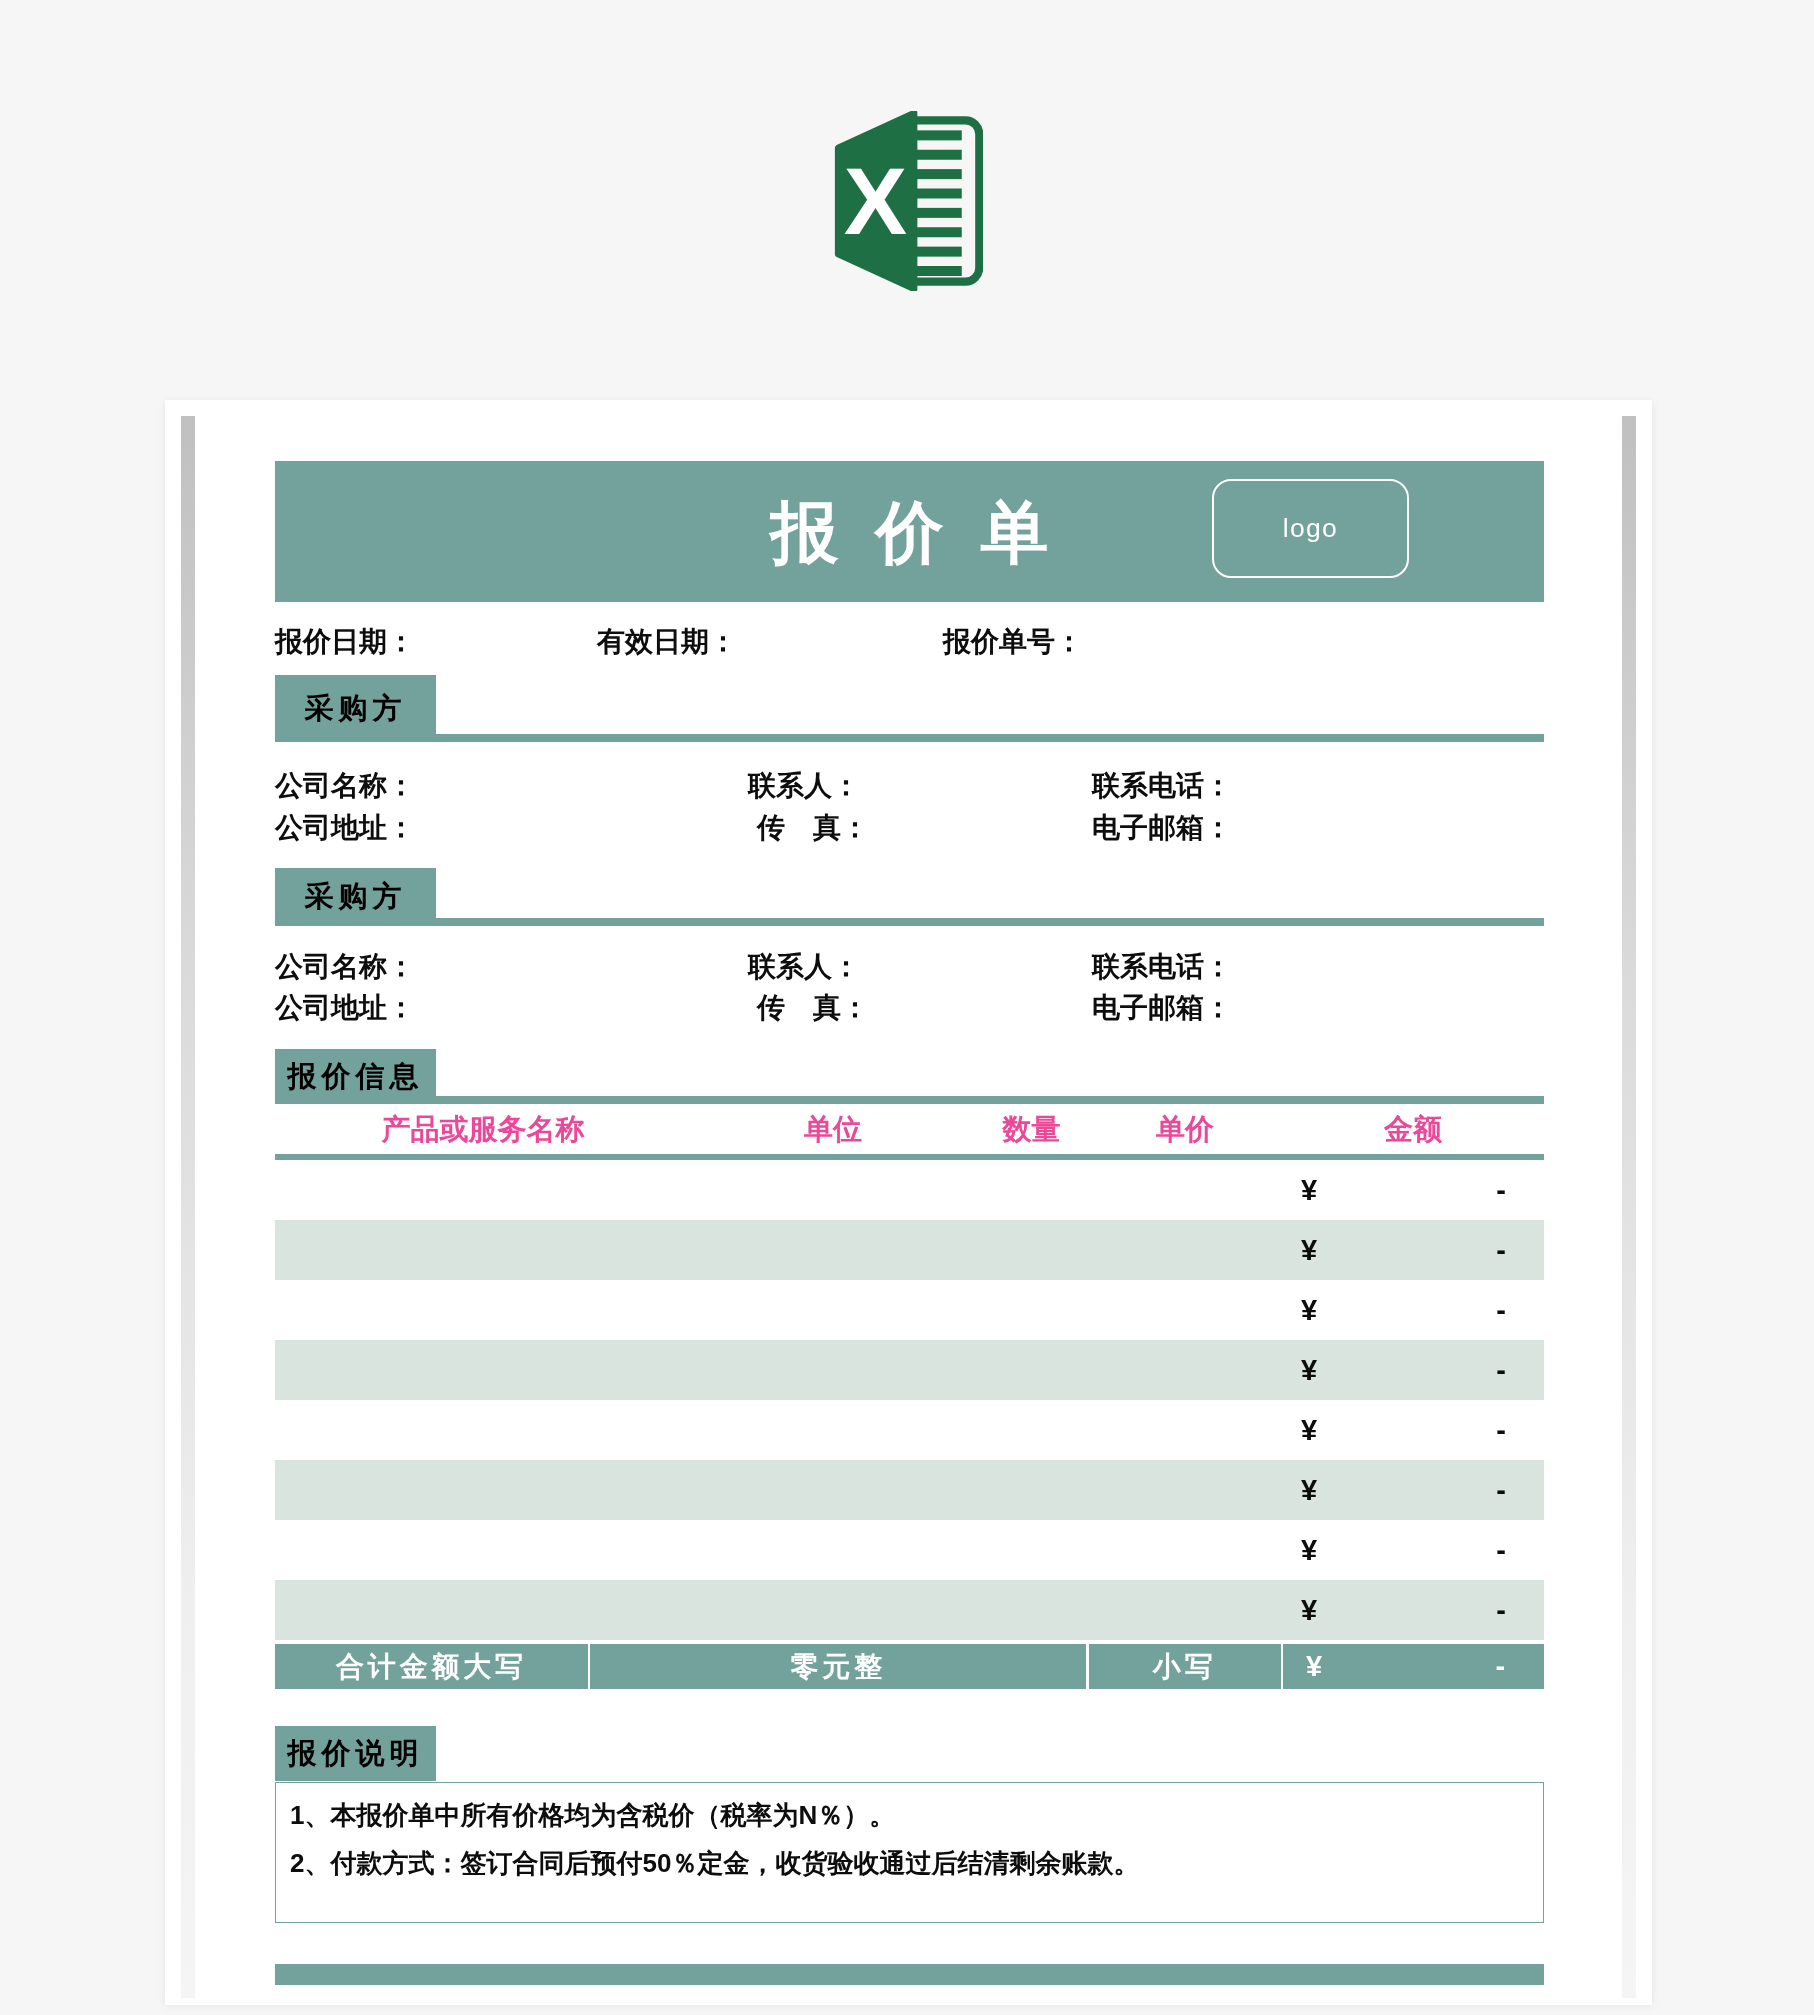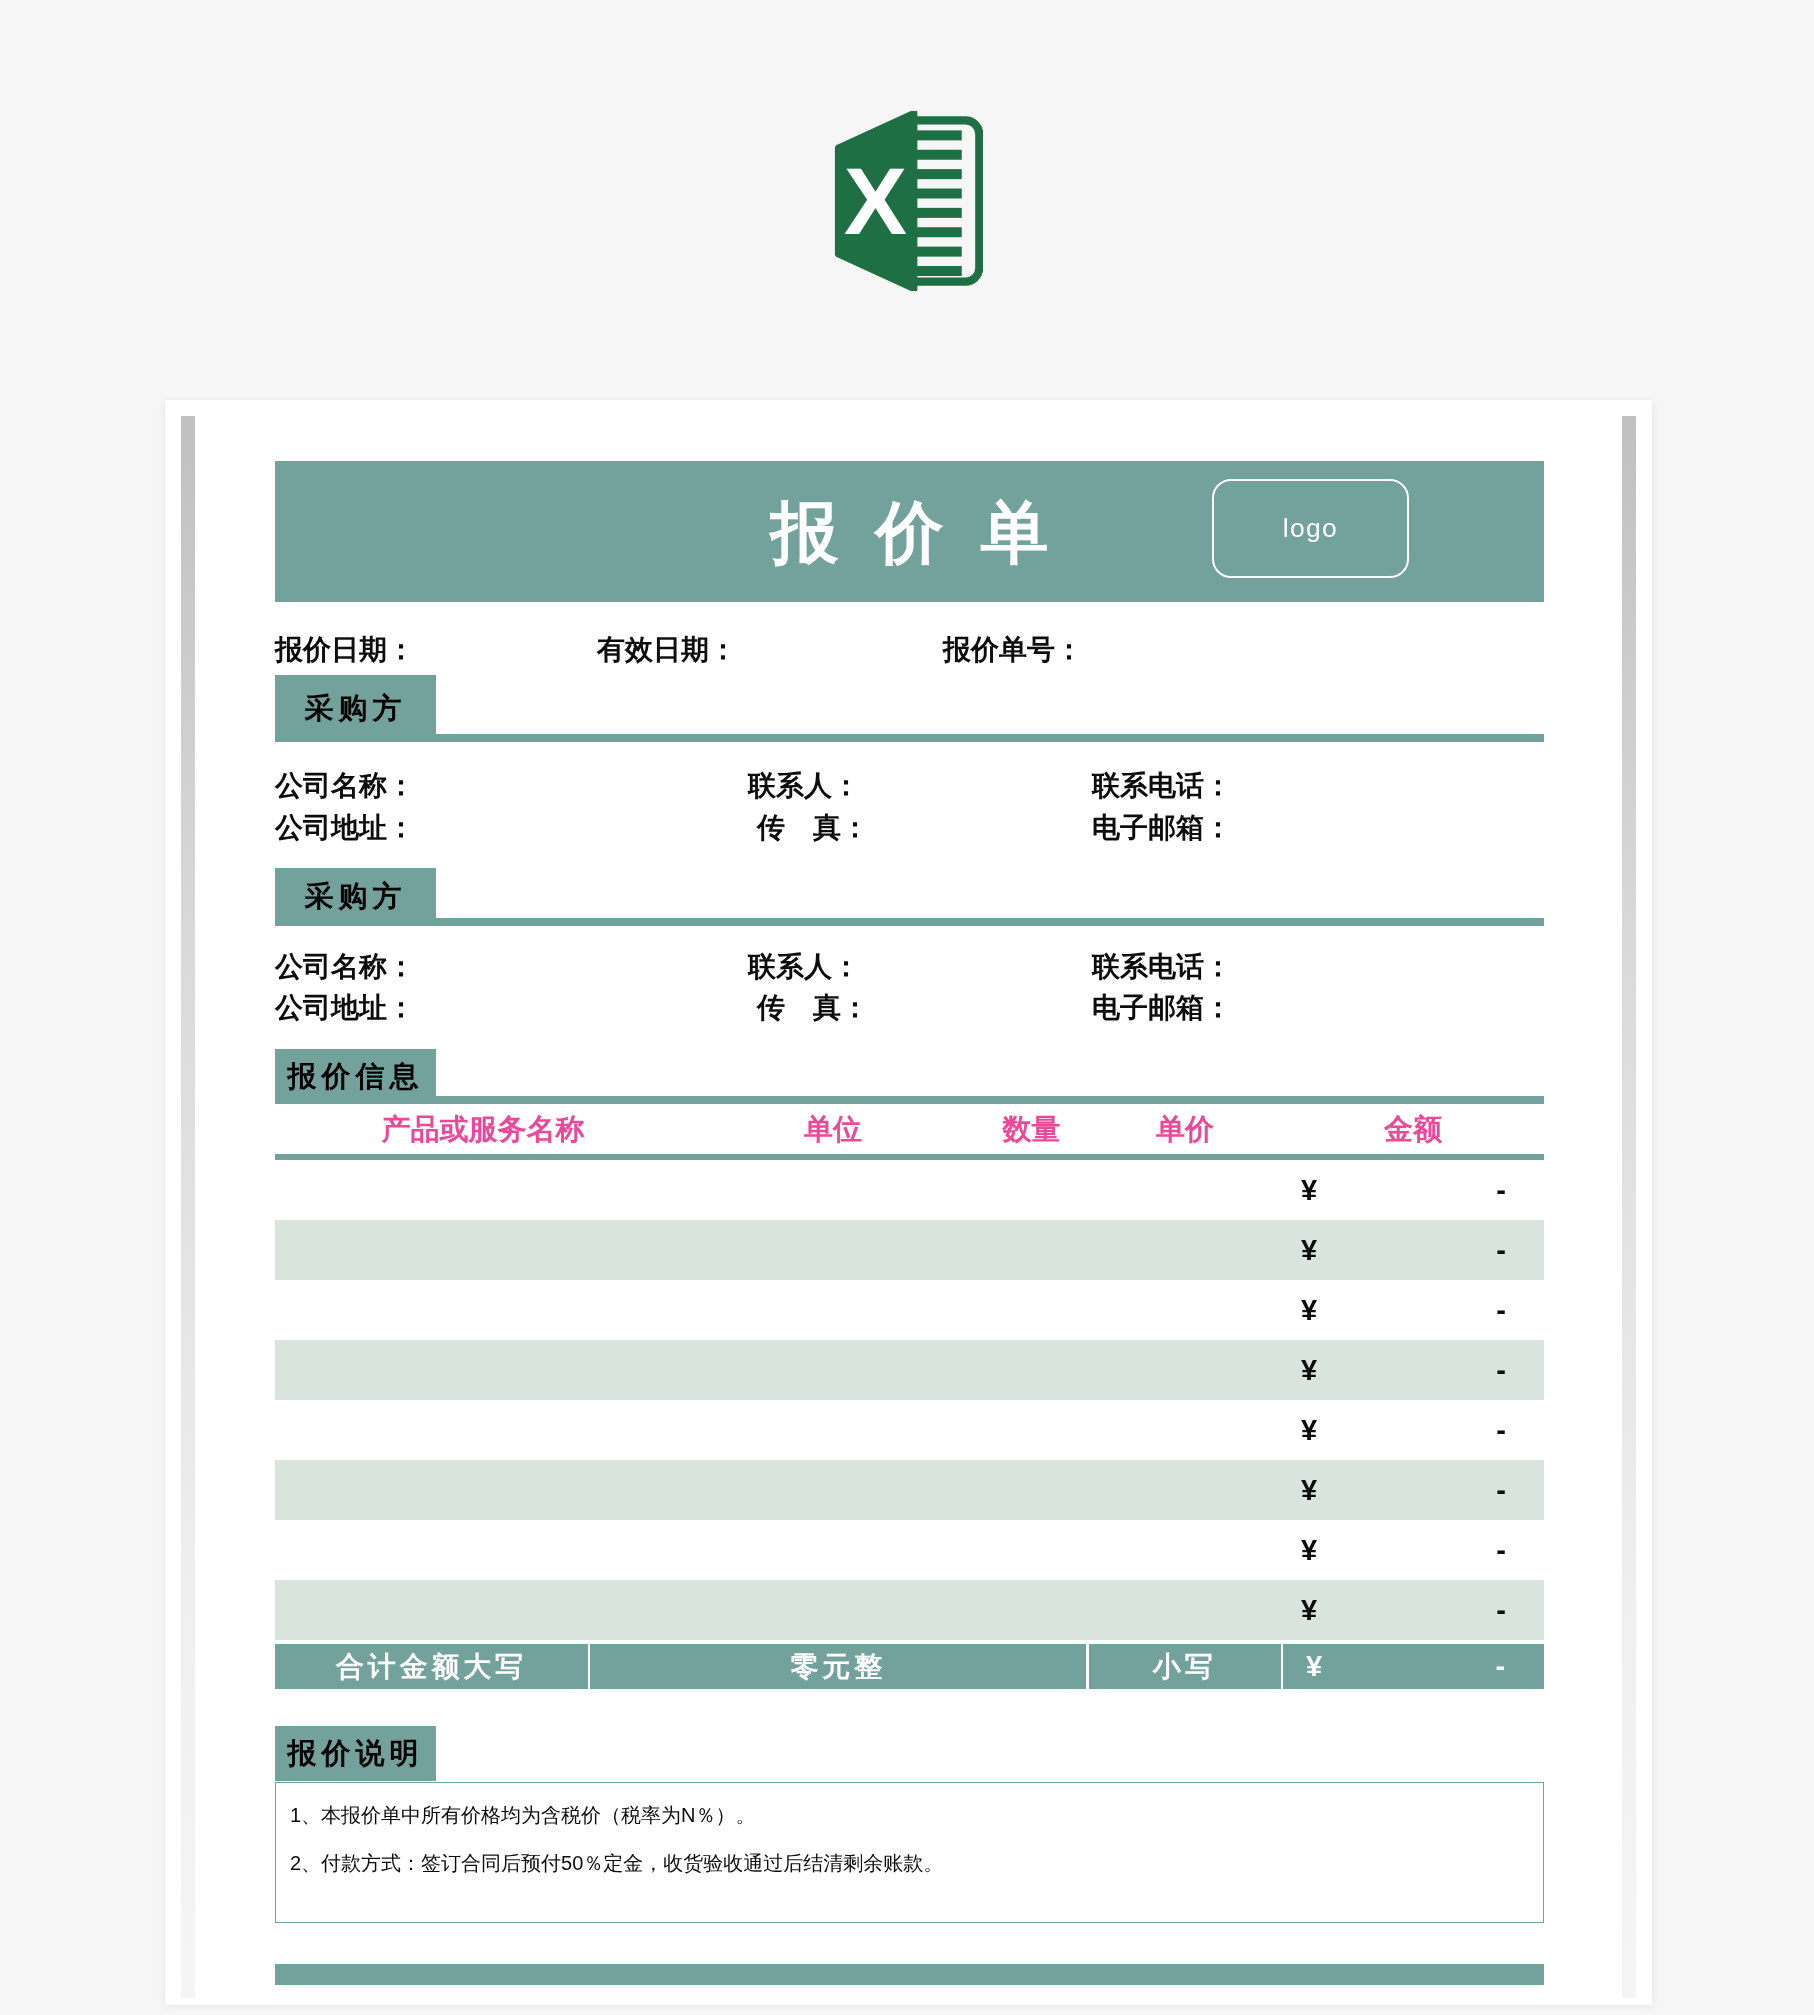--- a/index.html
+++ b/index.html
@@ -54,21 +54,21 @@
   .tcell{background:#73a19b;color:#ffffff;display:flex;align-items:center;justify-content:center;
          font-size:28px;font-weight:700;letter-spacing:3.8px;height:45px;}
   .t1{width:313px}.t2{width:496px}.t3{width:192px}
   .t4{width:261px;position:relative;}
   .t4 .cur{left:23px;line-height:45px;color:#ffffff;}
   .t4 .amt{right:35px;line-height:45px;color:#ffffff;}
 
   
   .notes-box{position:absolute;left:110px;top:1382px;width:1269px;height:141px;box-sizing:border-box;
              border:1.9px solid #73a19b;background:#ffffff;padding:7.6px 14px;}
-  .note-line{font-size:20px;font-weight:400;color:#0d0d0d;line-height:48px;white-space:nowrap;}
+  .note-line{font-size:26px;font-weight:700;color:#0d0d0d;line-height:48px;white-space:nowrap;}
 
   
   .bottom-bar{position:absolute;left:110px;top:1564px;width:1269px;height:21px;background:#73a19b;}
 </style>
 </head>
 <body>
 
 <div id="canvas">
 
   <header class="hero">
@@ -93,21 +93,21 @@
     <div class="edge edge-left"></div>
     <div class="edge edge-right"></div>
 
     <div class="banner">
       <span class="banner-title">报价单</span>
       <div class="logo-box">
         <span>logo</span>
       </div>
     </div>
 
-    <div class="meta-row" style="top:232px">
+    <div class="meta-row" style="top:224px">
       <span class="lbl" style="left:110px">报价日期：</span>
       <span class="lbl" style="left:432px">有效日期：</span>
       <span class="lbl" style="left:778px">报价单号：</span>
     </div>
 
     <div class="tab" style="top:275px;height:67px">
       <span>采购方</span>
     </div>
     <div class="hrule" style="top:334px"></div>
     <div class="frow" style="top:368px">

